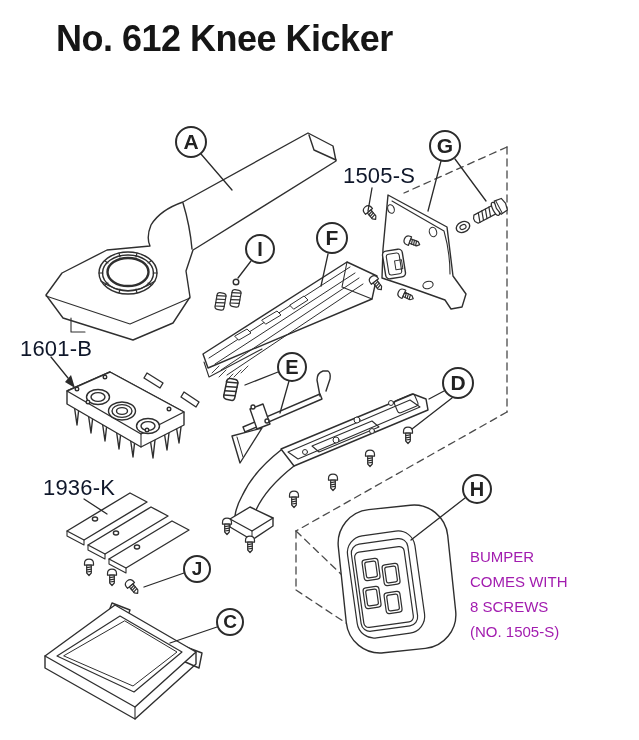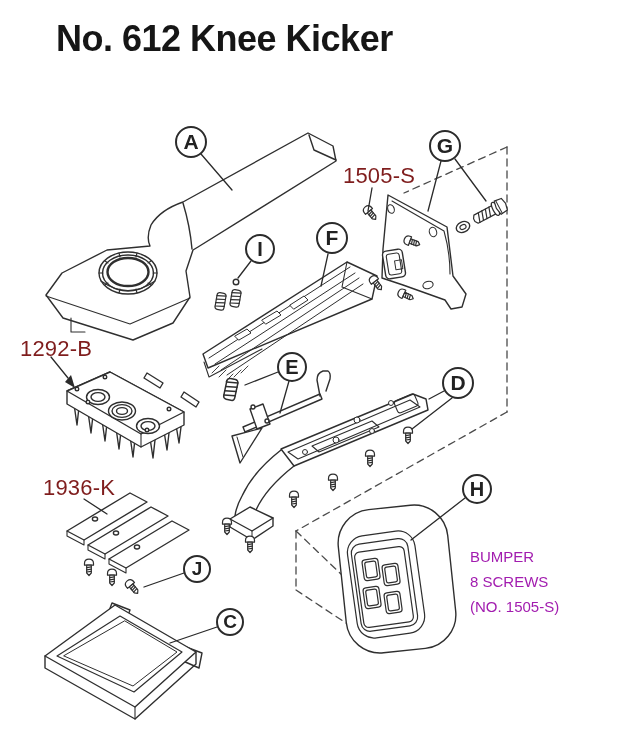--- a/index.html
+++ b/index.html
@@ -5,21 +5,21 @@
   html,body{margin:0;padding:0;background:#fff;}
   body{width:639px;height:740px;position:relative;font-family:"Liberation Sans",sans-serif;overflow:hidden;}
   .stage{position:absolute;left:0;top:0;width:639px;height:740px;}
   svg.art{position:absolute;left:0;top:0;}
   .title{position:absolute;left:56px;top:18px;font-size:36px;font-weight:bold;color:#161616;letter-spacing:-0.5px;white-space:nowrap;}
   .bubble{position:absolute;box-sizing:border-box;border:2.4px solid #2b2b2b;border-radius:50%;background:#fff;
           display:flex;align-items:center;justify-content:center;font-weight:bold;color:#222;}
   .b32{width:32px;height:32px;font-size:21px;}
   .b30{width:30px;height:30px;font-size:20px;}
   .b28{width:28px;height:28px;font-size:19px;}
-  .pn{position:absolute;font-size:22px;color:#7f1d1d;white-space:nowrap;letter-spacing:0.2px;}
+  .pn{position:absolute;font-size:22px;color:#0f172a;white-space:nowrap;letter-spacing:0.2px;}
   .note{position:absolute;font-size:15px;line-height:25px;color:#a21caf;white-space:nowrap;}
   .note span{display:block;}
 </style>
 </head>
 <body>
 
 <div class="stage">
 
 <svg class="art" width="639" height="740" viewBox="0 0 639 740" fill="none" stroke="#2f2f2f" stroke-width="1.4" stroke-linecap="round" stroke-linejoin="round">
   <defs>
@@ -232,22 +232,23 @@
 <div class="bubble b32" style="left:429px;top:130px;">G</div>
 <div class="bubble b30" style="left:245px;top:234px;">I</div>
 <div class="bubble b32" style="left:316px;top:222px;">F</div>
 <div class="bubble b30" style="left:277px;top:352px;">E</div>
 <div class="bubble b32" style="left:442px;top:367px;">D</div>
 <div class="bubble b30" style="left:462px;top:474px;">H</div>
 <div class="bubble b28" style="left:183px;top:555px;">J</div>
 <div class="bubble b28" style="left:216px;top:608px;">C</div>
 
 <div class="pn" style="left:343px;top:163px;">1505-S</div>
-<div class="pn" style="left:20px;top:336px;">1292-B</div>
+<div class="pn" style="left:20px;top:336px;">1601-B</div>
 <div class="pn" style="left:43px;top:475px;">1936-K</div>
 
 <div class="note" style="left:470px;top:544px;">
   <span>BUMPER</span>
+  <span>COMES WITH</span>
   <span>8 SCREWS</span>
   <span>(NO. 1505-S)</span>
 </div>
 
 </div>
 
 </body></html>

